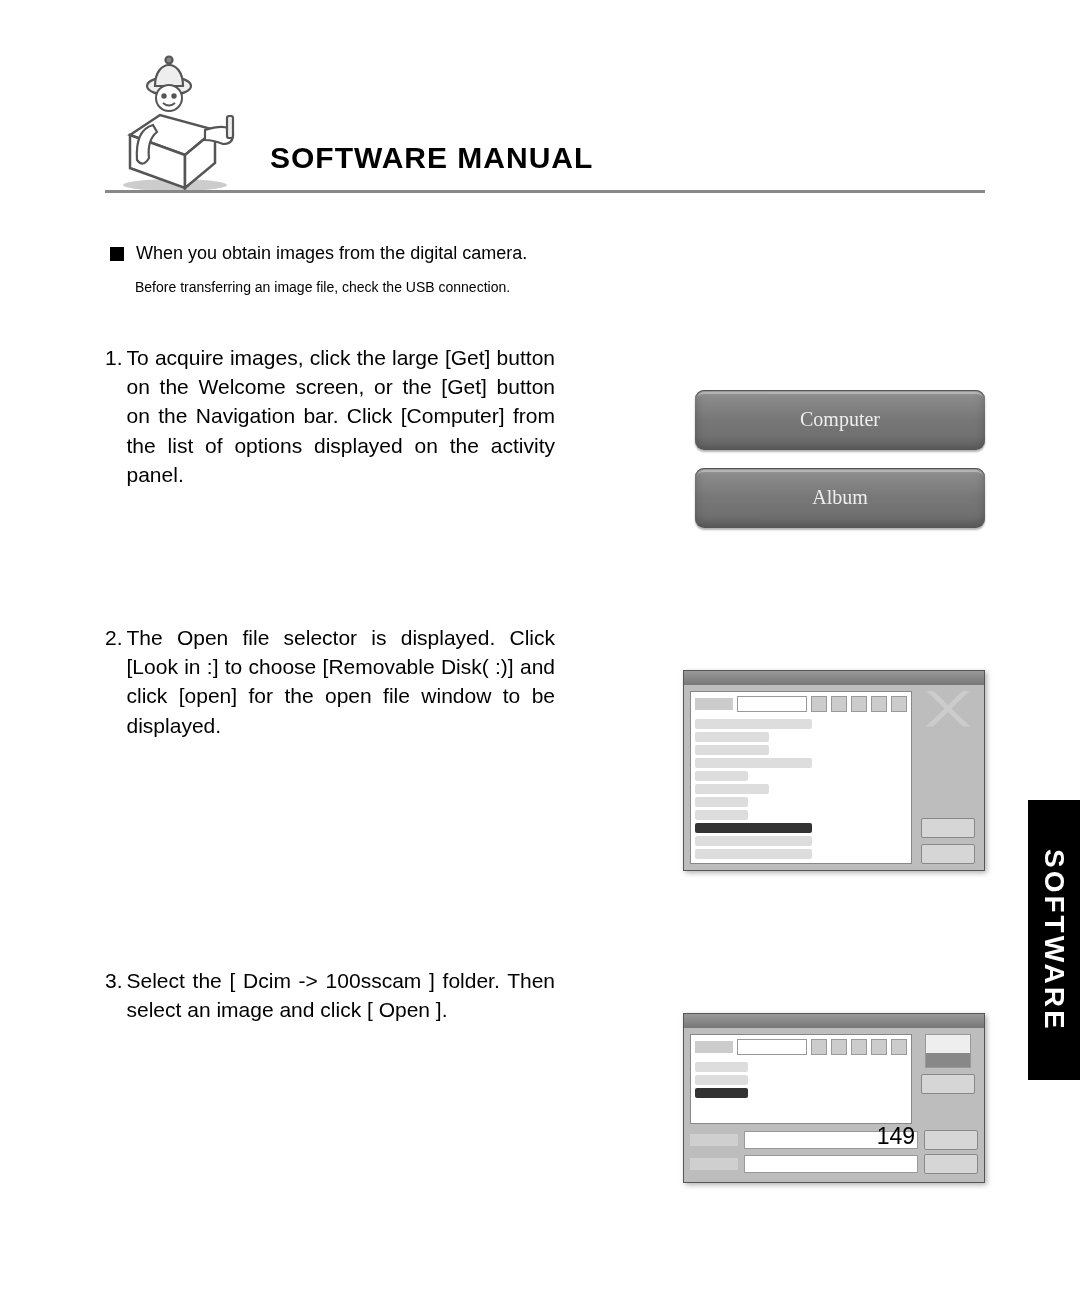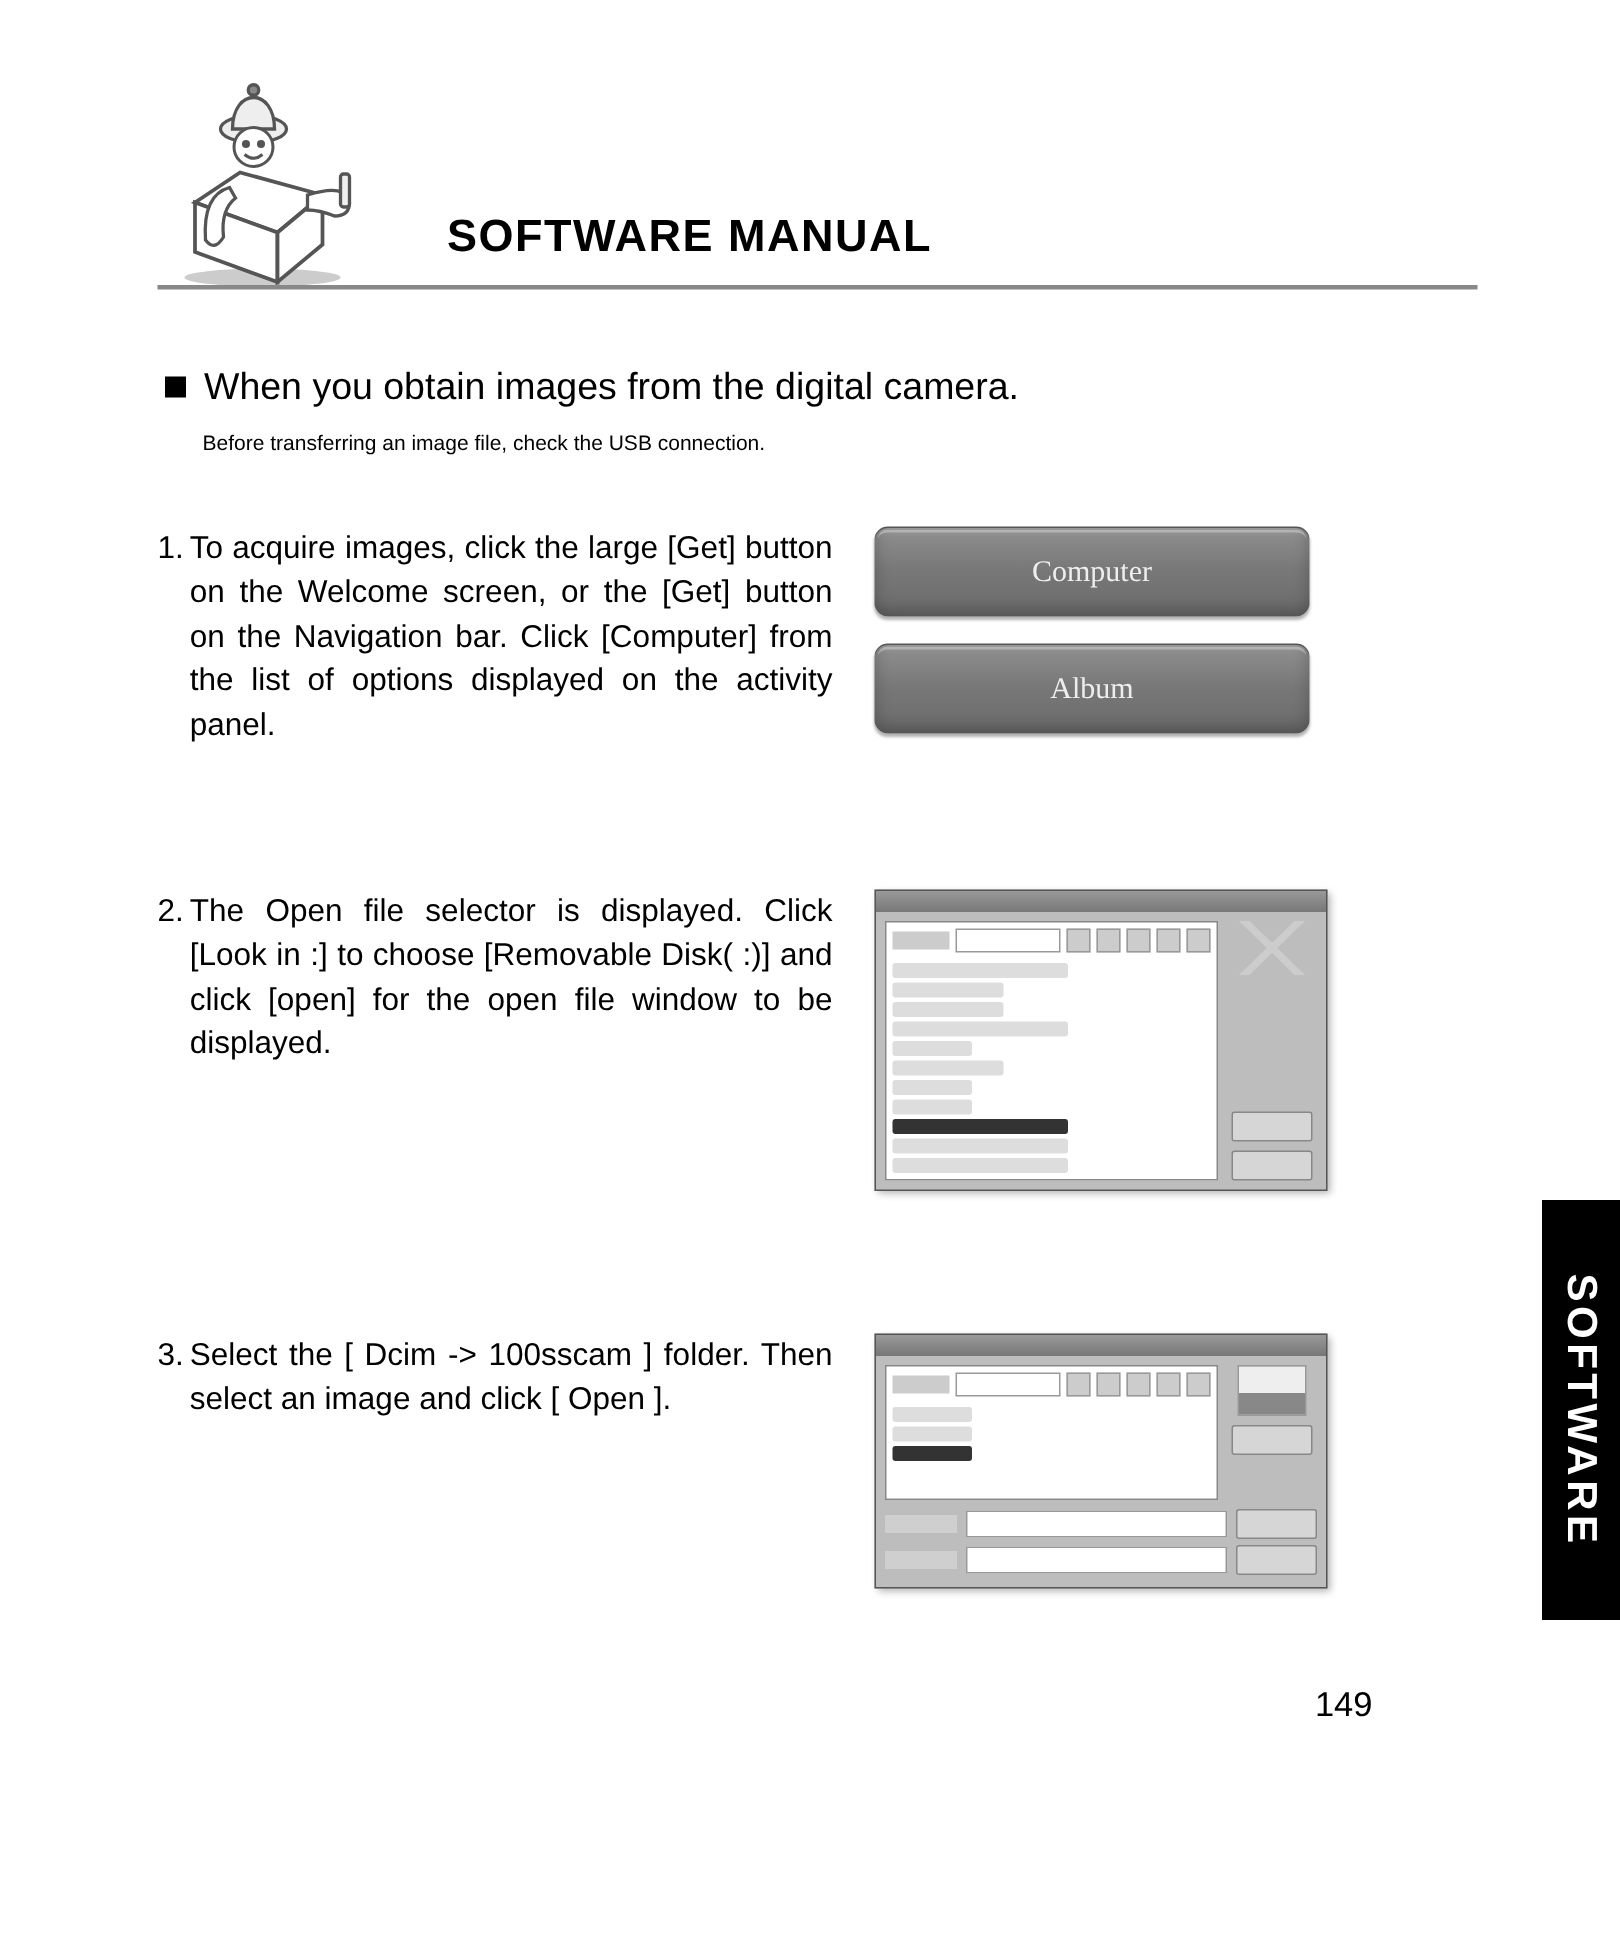--- a/index.html
+++ b/index.html
@@ -29,37 +29,36 @@
     left:0;bottom:0;
     width:140px;height:150px;
   }
   .page-title{
     position:absolute;
     left:165px;
     bottom:15px;
     font-size:30px;
     font-weight:bold;
     letter-spacing:1px;
-    margin-left:28px;
   }
 
   
   .section-heading{
     display:flex;
     align-items:center;
     gap:12px;
     margin:0 0 14px 5px;
   }
   .bullet-square{
     width:14px;height:14px;
     background:#000;
     flex:0 0 14px;
   }
   .section-heading-text{
-    font-size:25px;
+    font-size:18px;
     line-height:1.2;
   }
   .intro-line{
     font-size:14px;
     margin:0 0 48px 30px;
   }
 
   
   .steps{
     display:flex;
@@ -78,21 +77,22 @@
     text-align:justify;
     display:flex;
     gap:4px;
   }
   .step-num{flex:0 0 auto;}
   .step-body{flex:1 1 auto;}
 
   .step-fig{
     flex:1 1 auto;
     display:flex;
-    justify-content:flex-start;
+    justify-content:flex-end;
+    margin-top:47px;
   }
 
   
   .fig1{
     width:290px;
     display:flex;
     flex-direction:column;
     gap:18px;
   }
   .ui-button{

